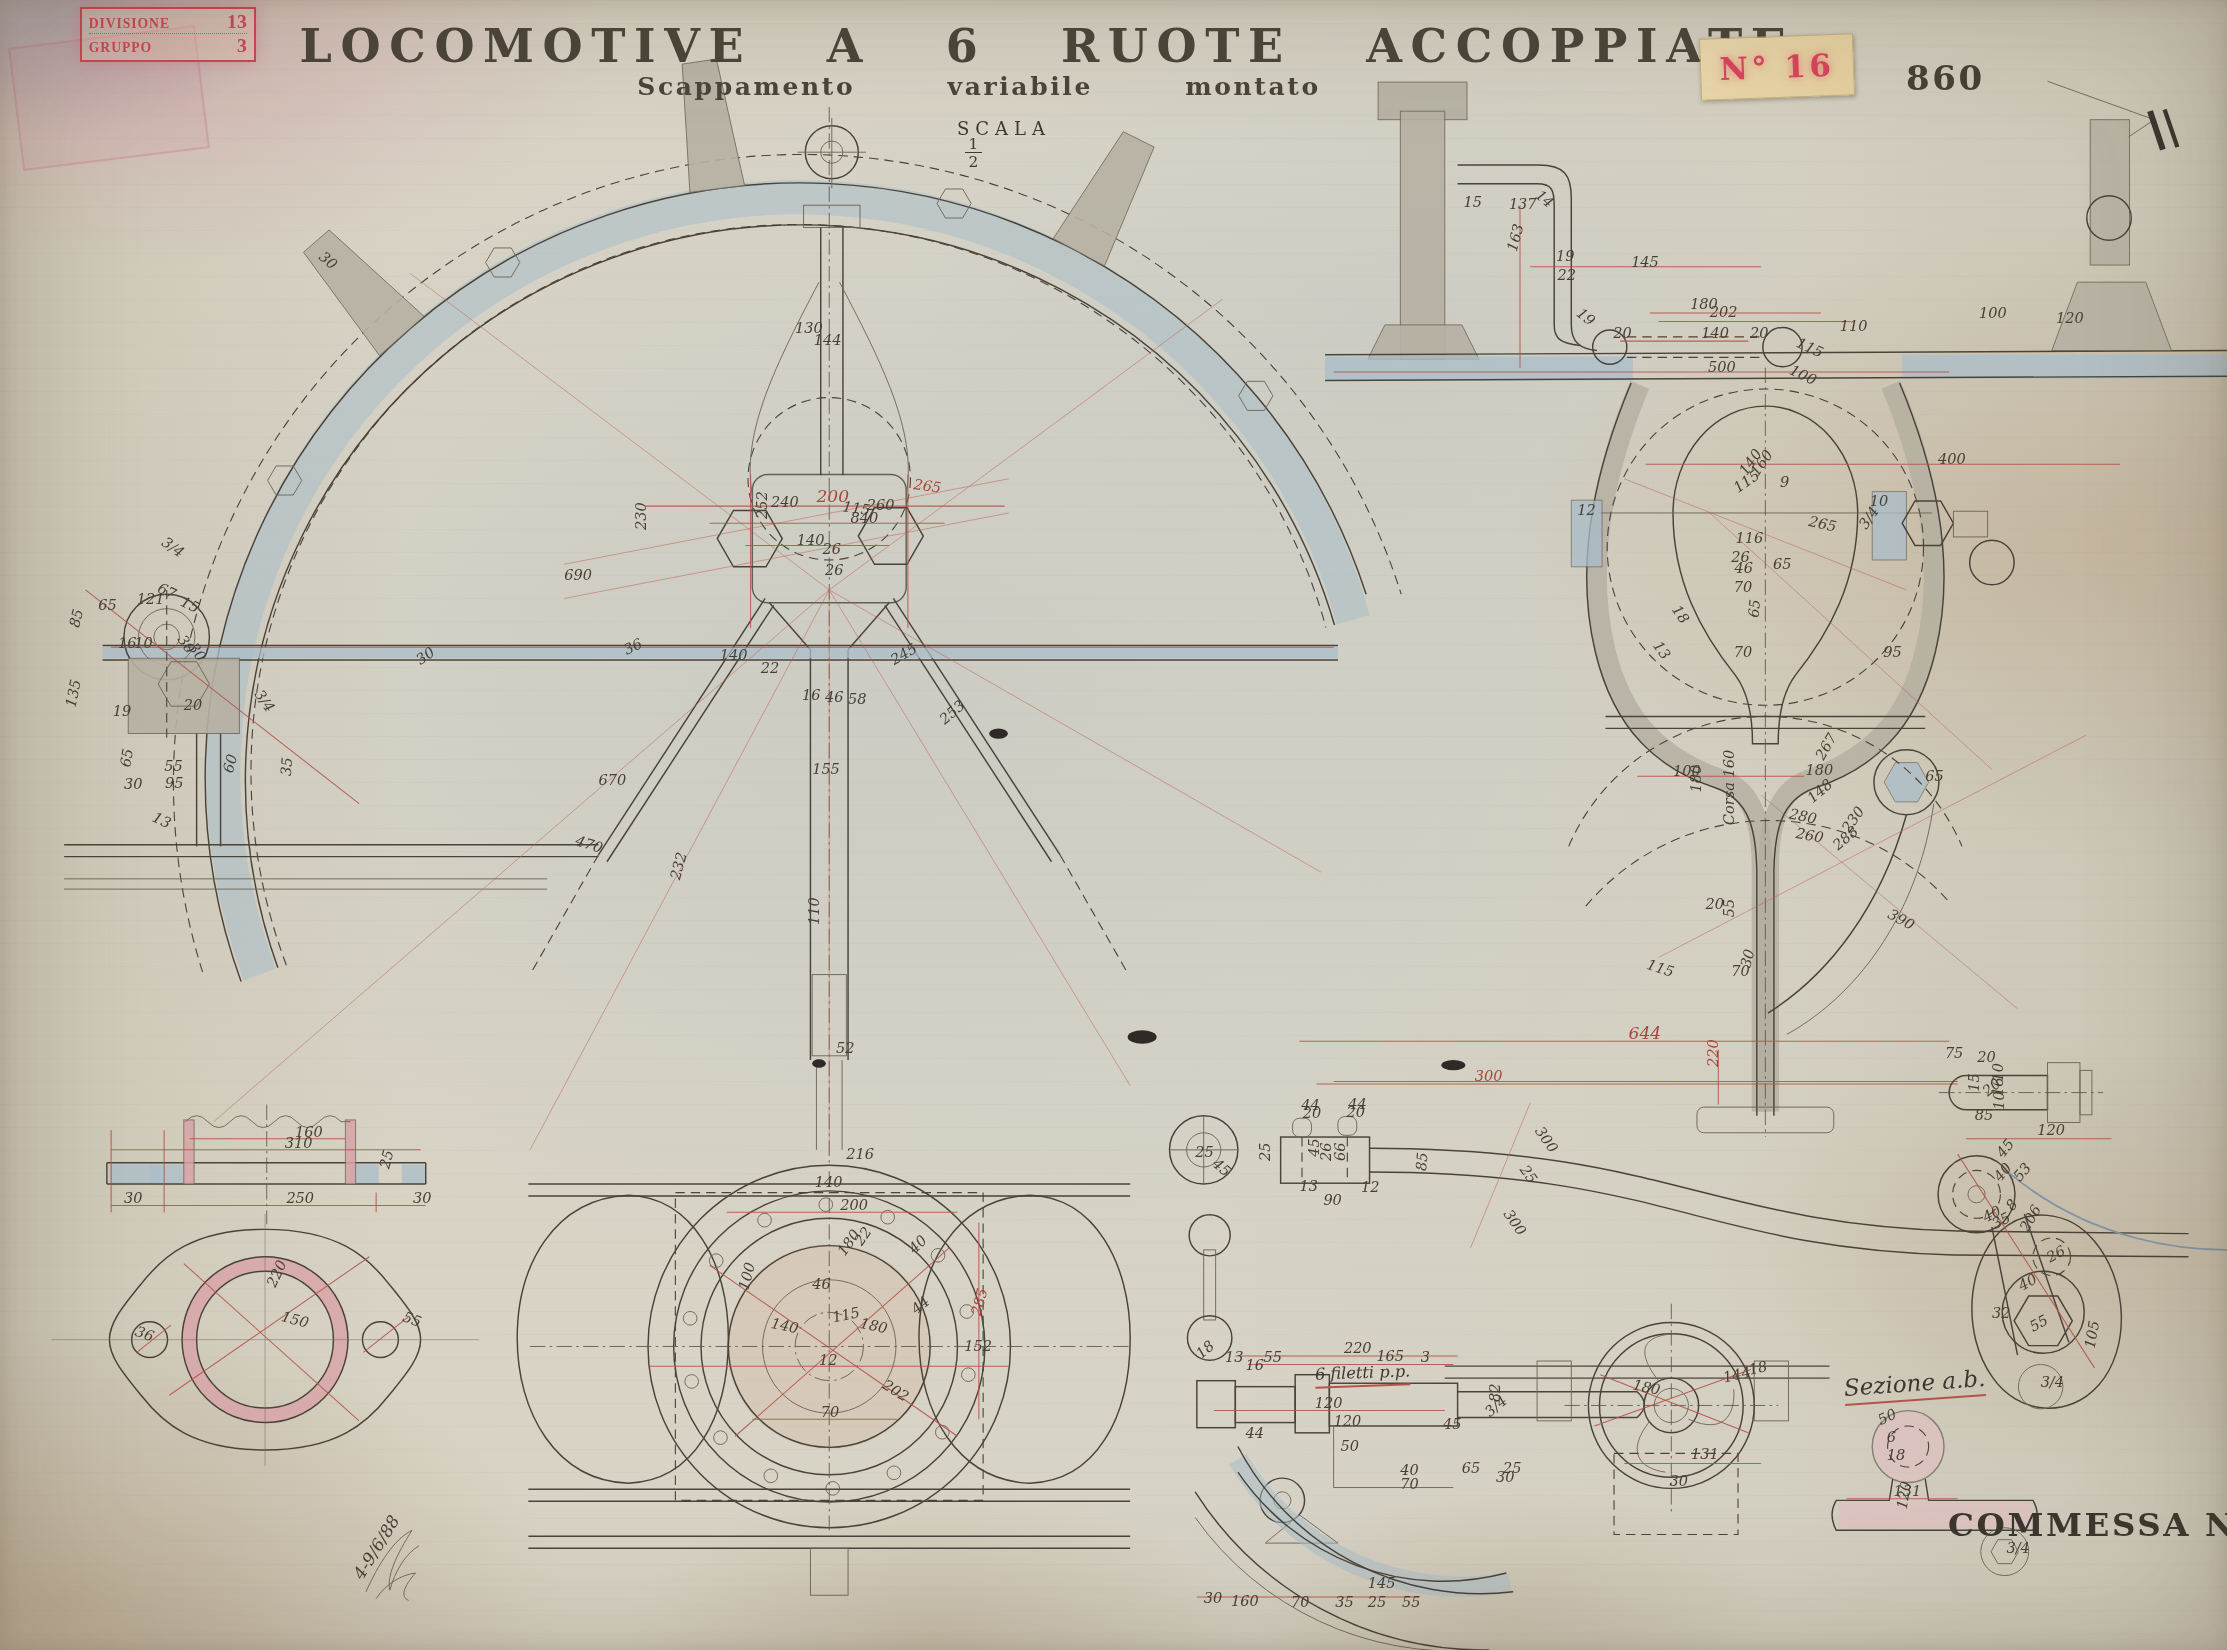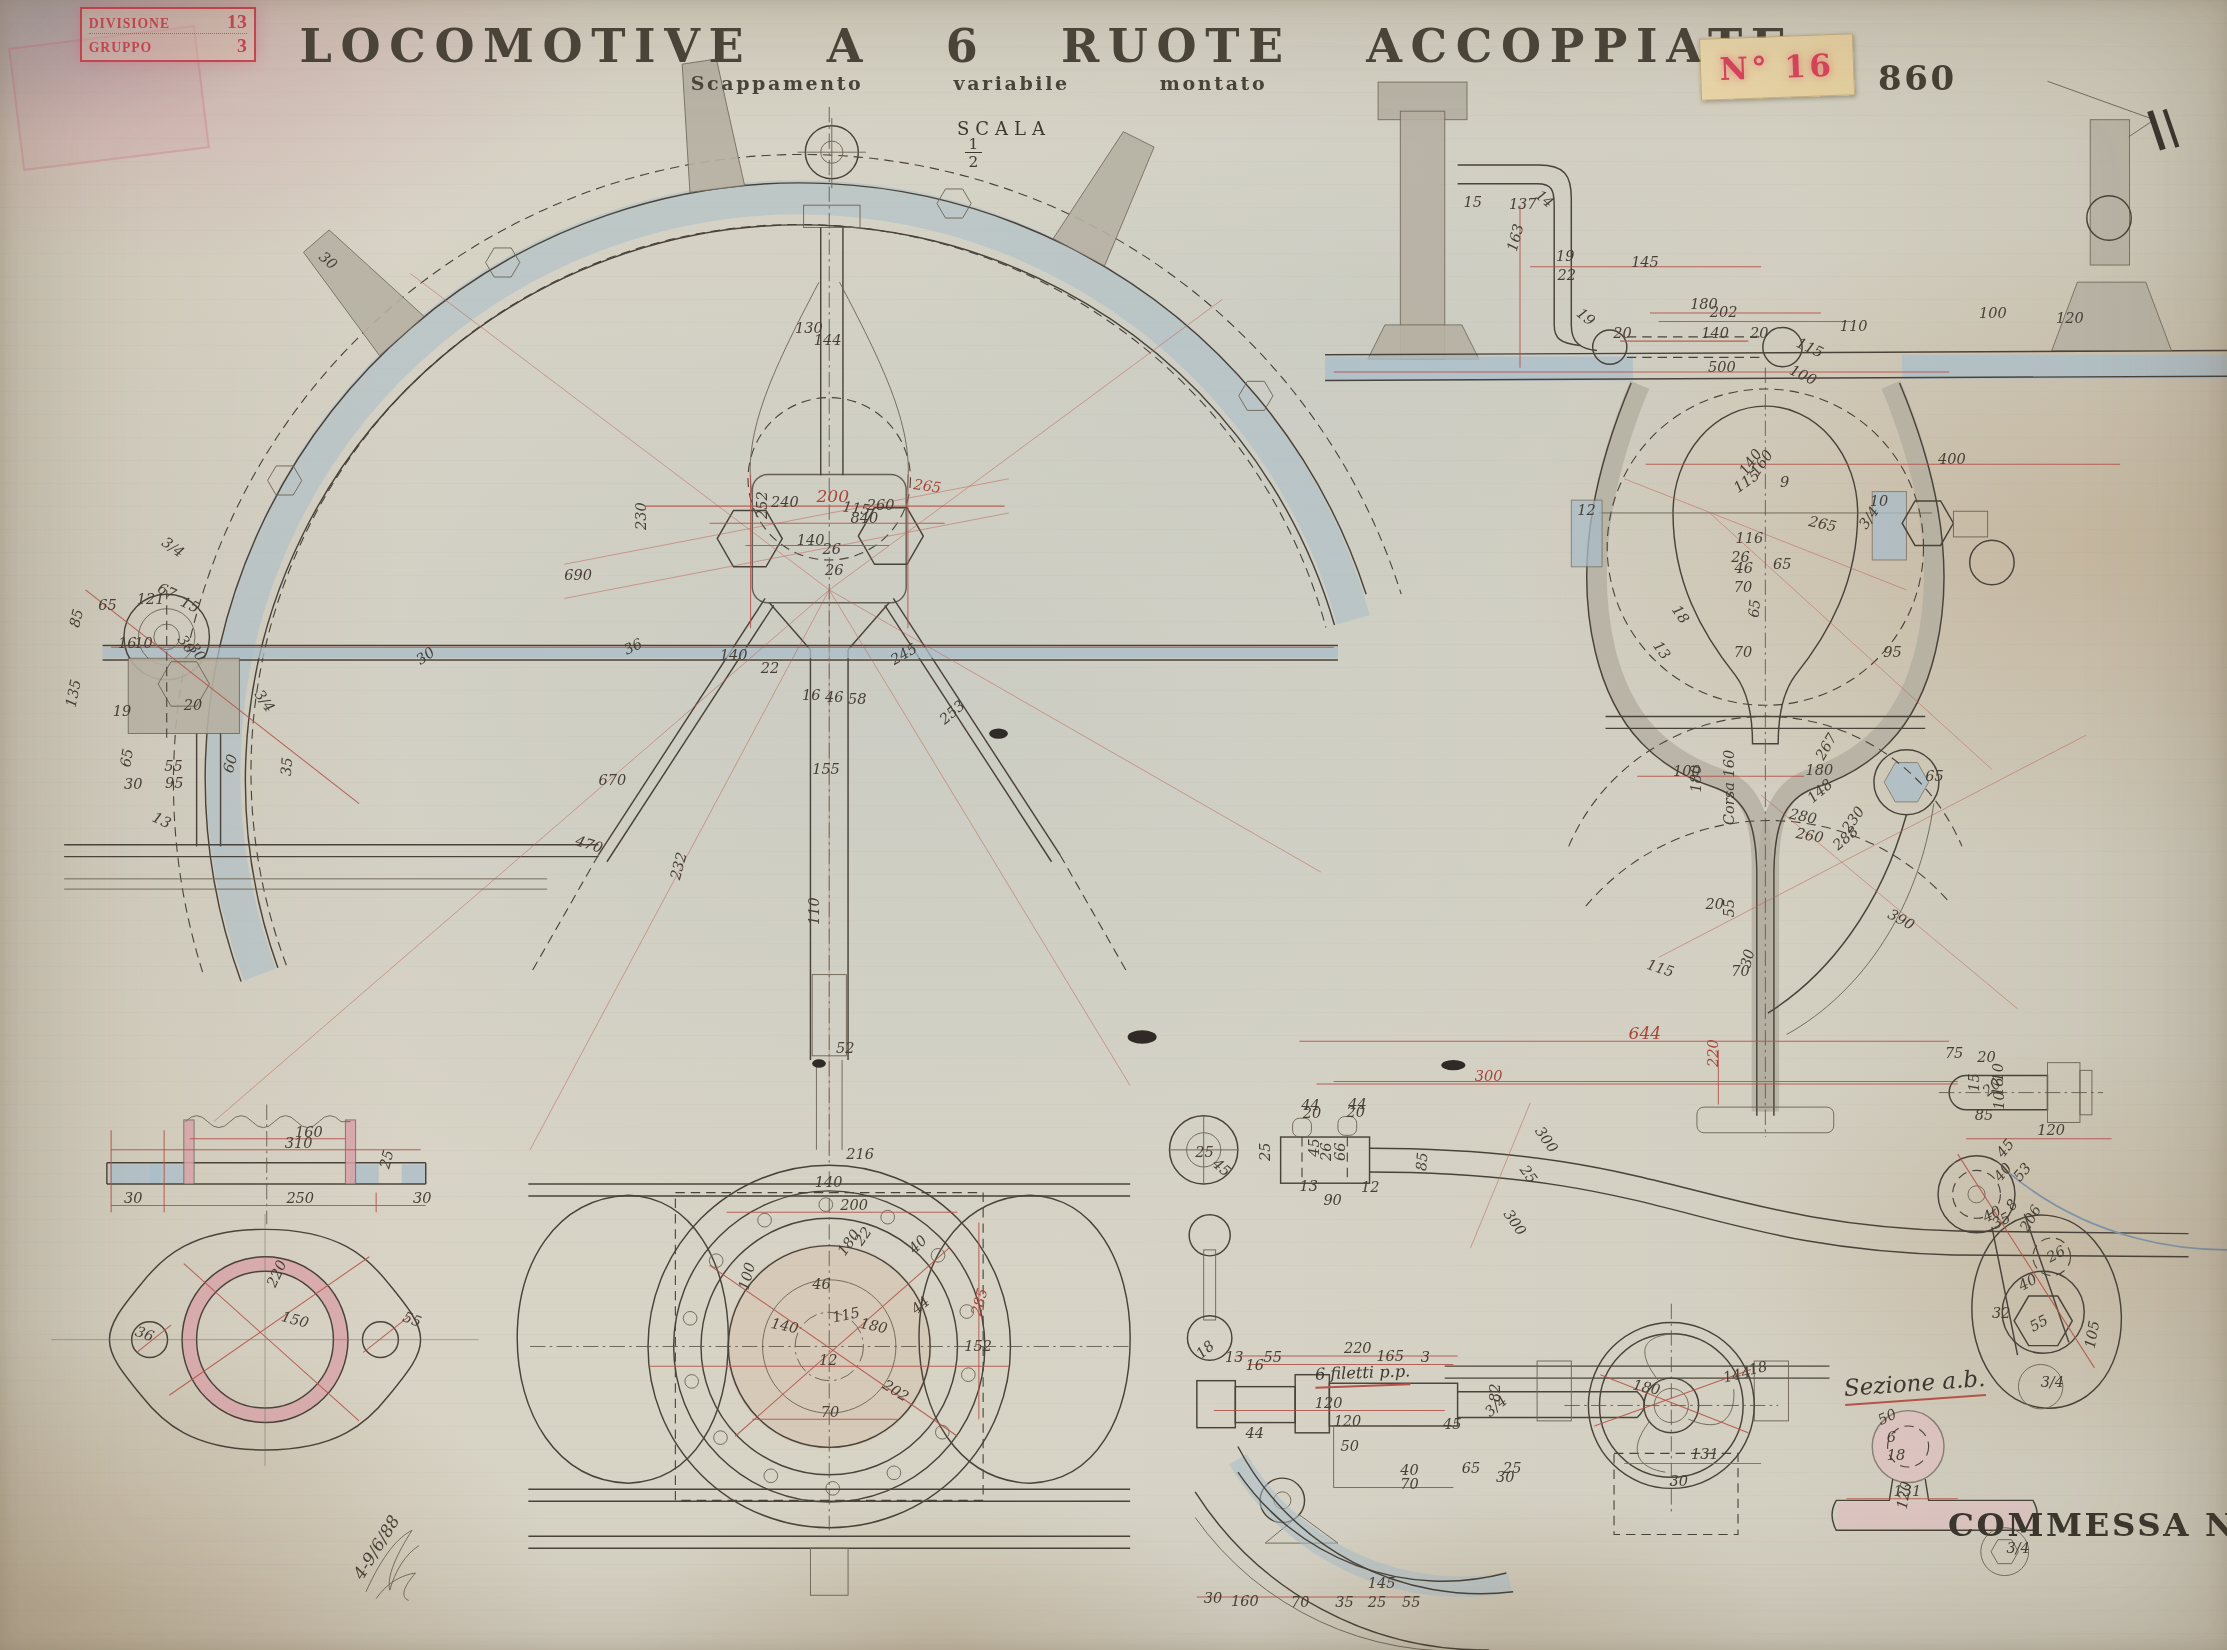--- a/index.html
+++ b/index.html
@@ -31,37 +31,37 @@
   .blueband{stroke:#a9bdc9;fill:none;opacity:.55;}
   .grayf{fill:#b6b1a3;opacity:.9;}
   .graybandk{stroke:#b3aea0;fill:none;opacity:.8;}
   .pinkf{fill:#d8a3a8;opacity:.85;}
   .pinkfl{fill:#e4bcc0;opacity:.55;}
   .blob{fill:#2f2a25;stroke:none;}
   text.dim{font-family:"DejaVu Serif",serif;font-style:italic;fill:#473f35;}
   text.reddim{fill:#a8463c;}
   .ov{position:absolute;white-space:nowrap;}
   .title{font-weight:bold;font-size:46px;letter-spacing:8.6px;word-spacing:50px;color:#4a443a;}
-  .subtitle{font-weight:bold;font-size:19px;letter-spacing:2.6px;word-spacing:81px;color:#4a443a;}
+  .subtitle{font-weight:bold;font-size:25px;letter-spacing:2.6px;word-spacing:81px;color:#4a443a;}
   .scala{font-size:18px;letter-spacing:6px;color:#3f3931;}
   .frac{font-size:15.4px;text-align:center;color:#3f3931;line-height:1;}
   .frac .den{border-top:1.3px solid #3f3931;display:inline-block;padding:1.7px 3.4px 0;}
   .stamp{border:2.1px solid #cc4653;color:#cc4653;background:rgba(235,200,180,.35);
     font-family:"Liberation Serif",serif;font-weight:bold;padding:1.7px 6.8px 2.6px;box-shadow:0 0 12px rgba(220,90,120,.35);}
   .stamp .row{display:flex;justify-content:space-between;align-items:baseline;
     border-bottom:1.7px dotted rgba(204,70,83,.8);}
   .stamp .row:last-child{border-bottom:none;}
   .stamp .lab{font-size:13.7px;letter-spacing:0.9px;}
   .stamp .val{font-size:19.7px;}
   .ghost{border:2.6px solid rgba(205,95,120,.25);background:rgba(215,120,140,.07);}
   .sticker{background:linear-gradient(135deg,#ecd9ae,#e5cf9e);border:0.9px solid #c6b07c;
     box-shadow:0.9px 1.7px 4.3px rgba(60,45,20,.35);display:flex;align-items:center;justify-content:center;}
   .sticker .no{color:#d8445c;font-weight:bold;font-size:31px;letter-spacing:3.4px;
     text-shadow:0 0 8.6px rgba(216,68,92,.55);}
-  .plateno{font-weight:bold;font-size:34px;letter-spacing:2.6px;color:#464035;}
+  .plateno{font-weight:bold;font-size:34px;letter-spacing:2.6px;color:#464035;margin-left:28px;}
   .commessa{font-weight:bold;font-size:32.5px;letter-spacing:2.6px;color:#3c372e;}
   .note{font-style:italic;color:#3d3730;border-bottom:2.1px solid #b5534a;padding-bottom:2.6px;}
   .sig{font-style:italic;font-size:17px;color:#4a423a;transform-origin:left top;}
 </style>
 </head>
 <body>
 
 <div class="sheet">
 
 <svg width="2227" height="1650" viewBox="0 0 2605 1930">

